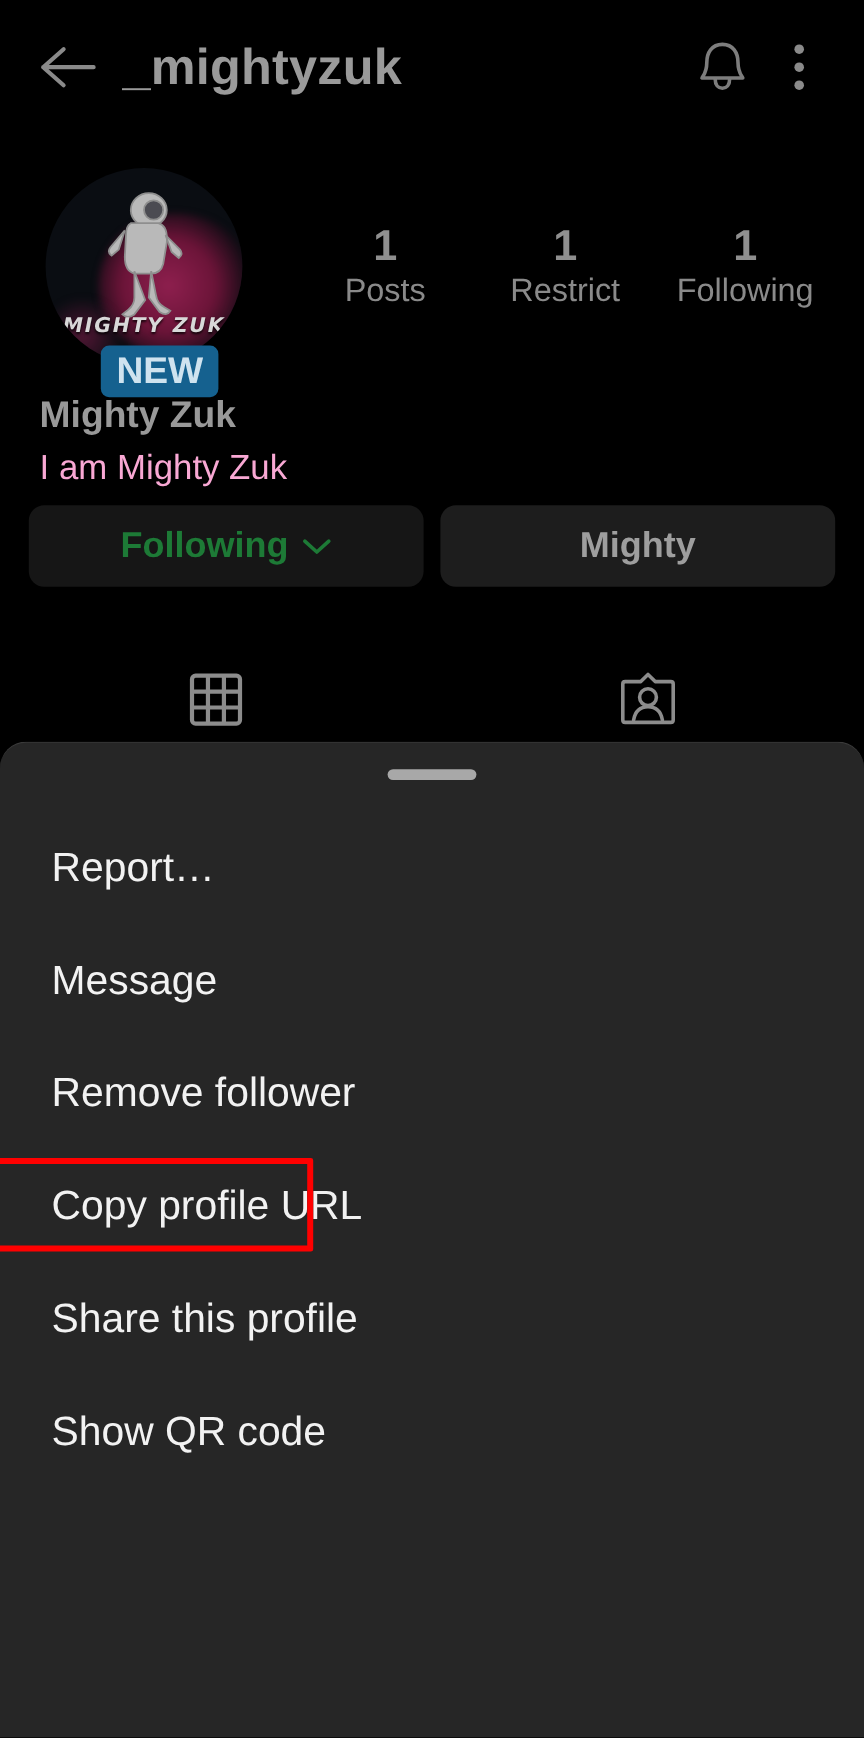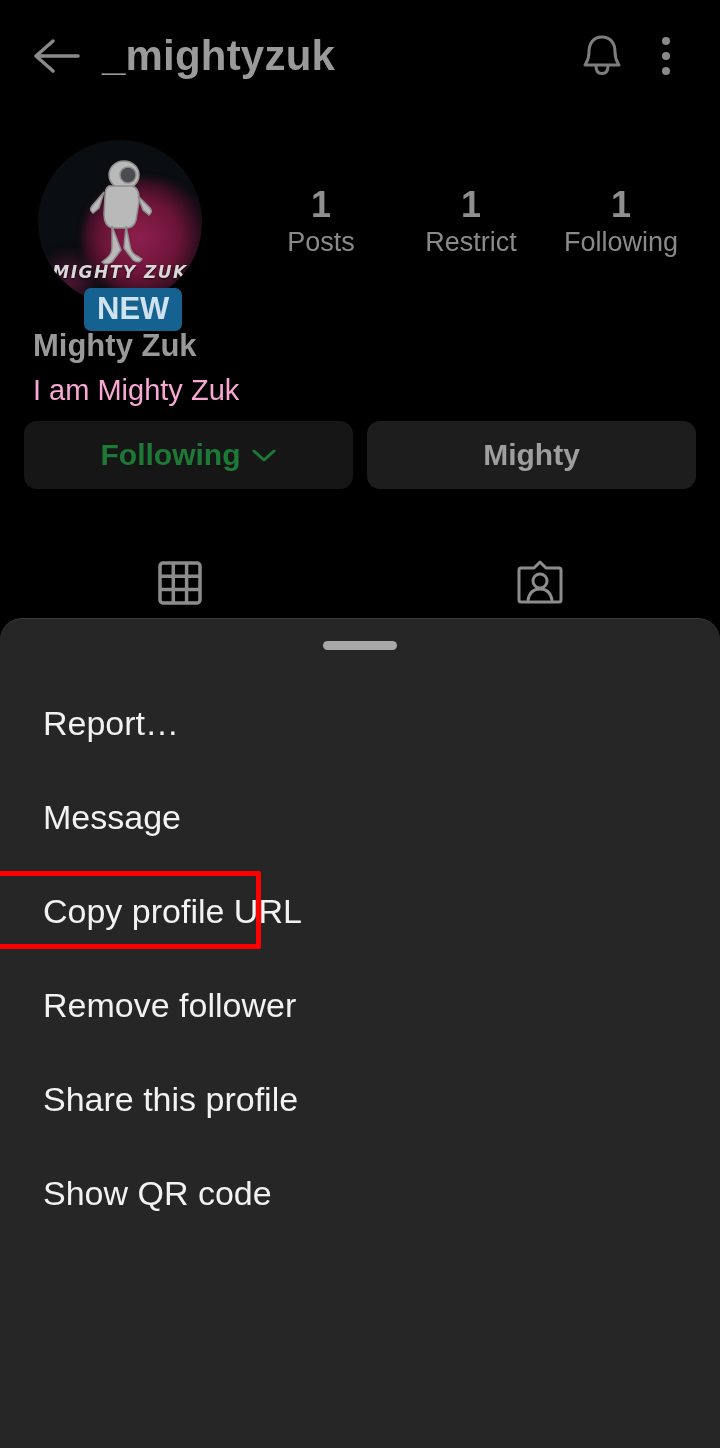--- a/index.html
+++ b/index.html
@@ -309,20 +309,20 @@
         <path d="M12 41 Q14 30 24 30 Q34 30 36 41" stroke="#8c8c8c" stroke-width="3" fill="none" stroke-linecap="round"></path>
       </svg>
     </div>
   </div>
 
   <div class="sheet">
     <div class="sheet-handle"></div>
     <div class="sheet-list">
       <div class="sheet-item">Report…</div>
       <div class="sheet-item">Message</div>
+      <div class="sheet-item">Remove follower</div>
       <div class="sheet-item highlighted">Copy profile URL</div>
-      <div class="sheet-item">Remove follower</div>
       <div class="sheet-item">Share this profile</div>
       <div class="sheet-item">Show QR code</div>
     </div>
   </div>
 
 </div>
 
 </body></html>

